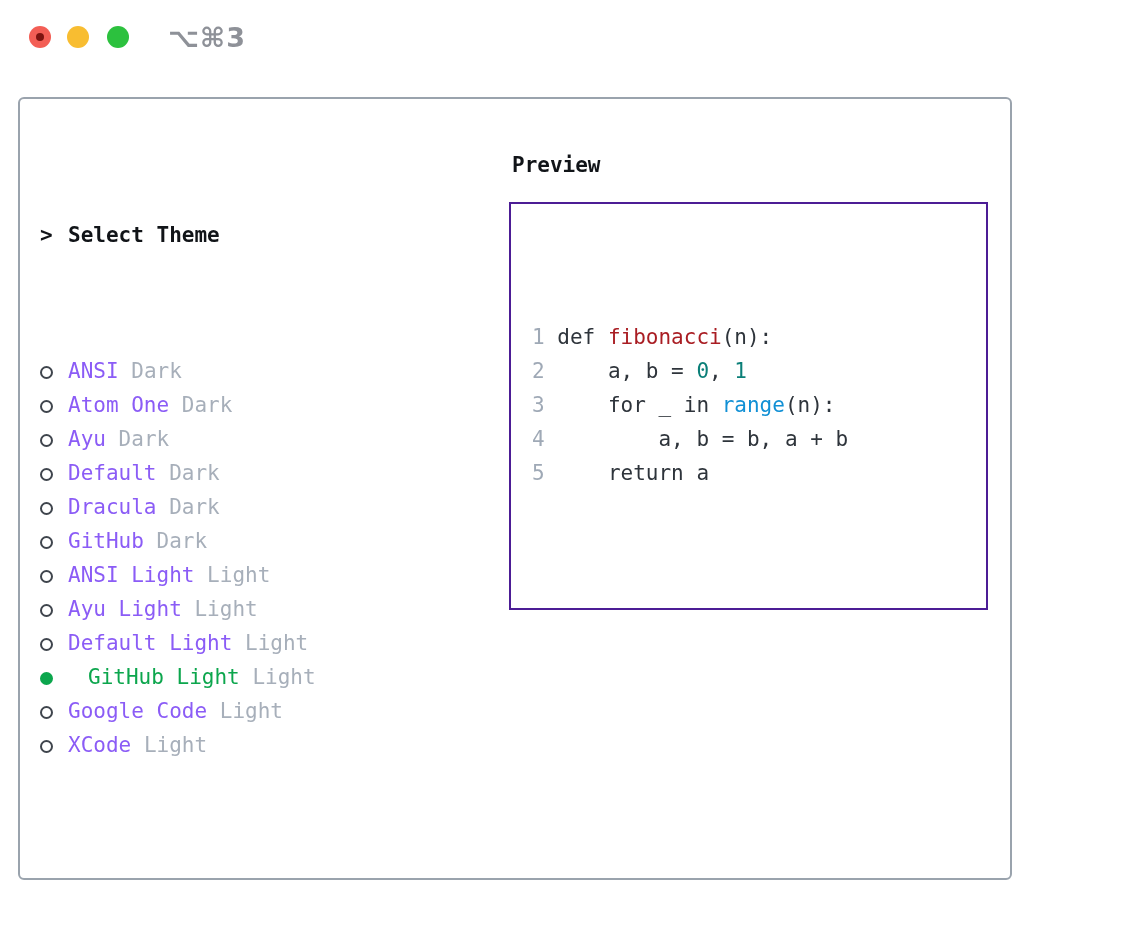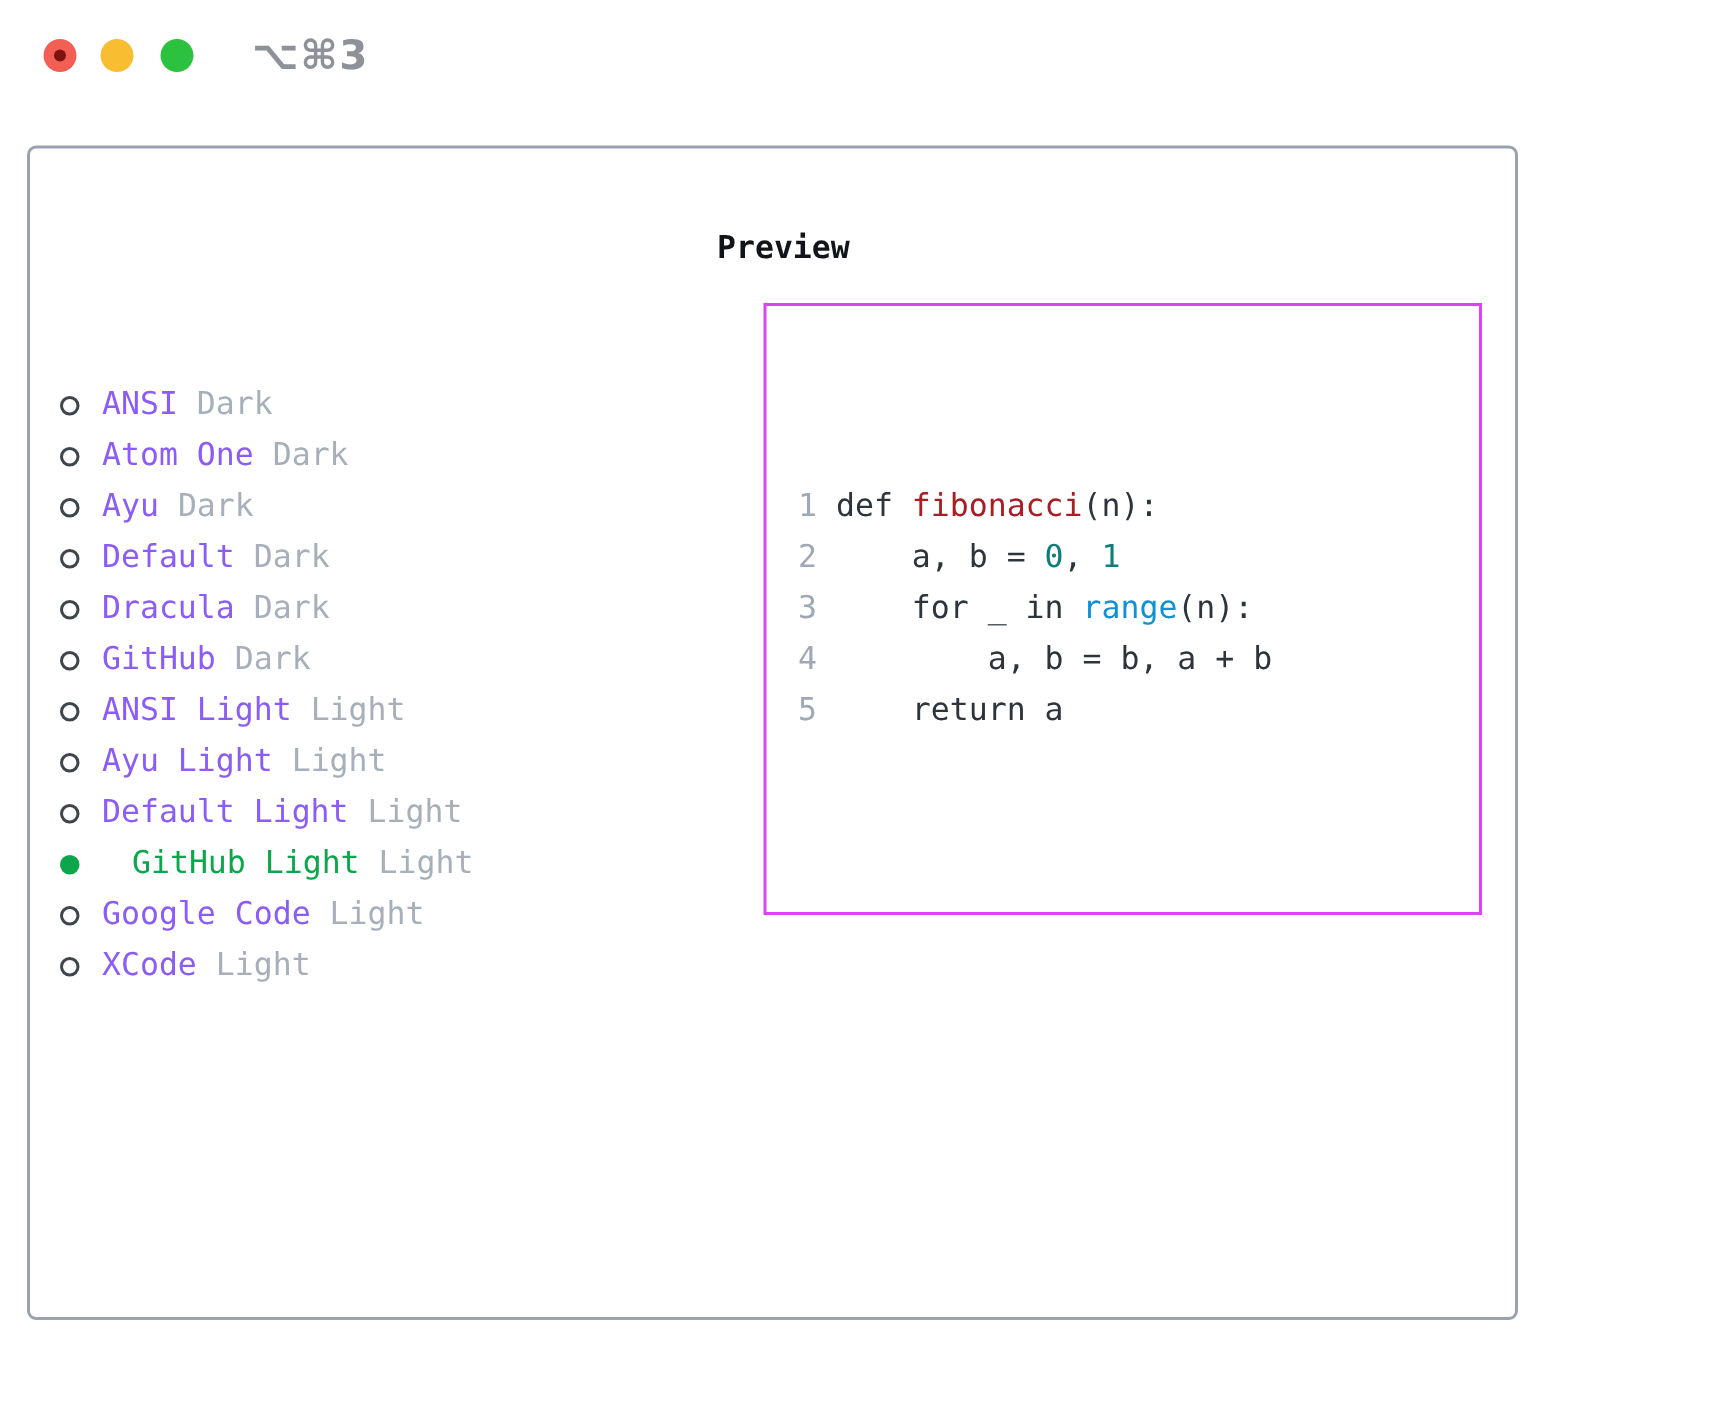--- a/index.html
+++ b/index.html
@@ -35,25 +35,25 @@
   .bullet{display:inline-block;width:13px;height:13px;border-radius:50%;box-sizing:border-box;vertical-align:-1px;}
   .bullet.open{border:2px solid #3f454d;background:transparent;}
   .bullet.filled{background:#0ca64d;border:2px solid #0ca64d;}
   .title-label{font-weight:bold;color:#111418;}
   .name{color:#8b5cf6;}
   .row.selected .name{color:#0ca64d;margin-left:20px;}
   .tag{color:#a7afba;margin-top:40px;}
   .spacer{height:34px;}
   
   .preview-title{
-    position:absolute;left:458px;top:49px;font-size:21px;font-weight:bold;color:#111418;line-height:34px;
+    position:absolute;left:492px;top:49px;font-size:21px;font-weight:bold;color:#111418;line-height:34px;
   }
   .preview-box{
     position:absolute;left:489px;top:103px;width:479px;height:408px;
-    border:2px solid #d946ef;background:#ffffff;box-sizing:border-box;overflow:hidden;
+    border:2px solid #4c1d95;background:#ffffff;box-sizing:border-box;overflow:hidden;
   }
   .codewrap{position:absolute;left:21px;top:48px;font-size:21px;line-height:34px;white-space:pre;}
   .cl{height:34px;}
   .ln{color:#9fa9b6;}
   .tok-plain{color:#2e343b;}
   .tok-func{color:#a91d23;}
   .tok-num{color:#0b7f78;}
   .tok-builtin{color:#1190d5;}
 </style>
 </head>
@@ -66,20 +66,21 @@
         <span class="dot"></span>
       </span>
     <span class="tl yellow"></span>
     <span class="tl green"></span>
     <span class="shortcut">⌥⌘3</span>
   </div>
 
   <div class="panel">
 
     <div class="left-col">
+      <div class="row"><span class="gutter"><span class="cursor">&gt;</span></span><span class="title-label">Select Theme</span></div>
 
       <div id="theme-list"><div class="row"><span class="gutter"><span class="bullet open"></span></span><span class="name">ANSI</span> <span class="tag">Dark</span></div><div class="row"><span class="gutter"><span class="bullet open"></span></span><span class="name">Atom One</span> <span class="tag">Dark</span></div><div class="row"><span class="gutter"><span class="bullet open"></span></span><span class="name">Ayu</span> <span class="tag">Dark</span></div><div class="row"><span class="gutter"><span class="bullet open"></span></span><span class="name">Default</span> <span class="tag">Dark</span></div><div class="row"><span class="gutter"><span class="bullet open"></span></span><span class="name">Dracula</span> <span class="tag">Dark</span></div><div class="row"><span class="gutter"><span class="bullet open"></span></span><span class="name">GitHub</span> <span class="tag">Dark</span></div><div class="row"><span class="gutter"><span class="bullet open"></span></span><span class="name">ANSI Light</span> <span class="tag">Light</span></div><div class="row"><span class="gutter"><span class="bullet open"></span></span><span class="name">Ayu Light</span> <span class="tag">Light</span></div><div class="row"><span class="gutter"><span class="bullet open"></span></span><span class="name">Default Light</span> <span class="tag">Light</span></div><div class="row selected"><span class="gutter"><span class="bullet filled"></span></span><span class="name">GitHub Light</span> <span class="tag">Light</span></div><div class="row"><span class="gutter"><span class="bullet open"></span></span><span class="name">Google Code</span> <span class="tag">Light</span></div><div class="row"><span class="gutter"><span class="bullet open"></span></span><span class="name">XCode</span> <span class="tag">Light</span></div></div>
 
       <div class="spacer"></div>
 
       
 
       
 
       

